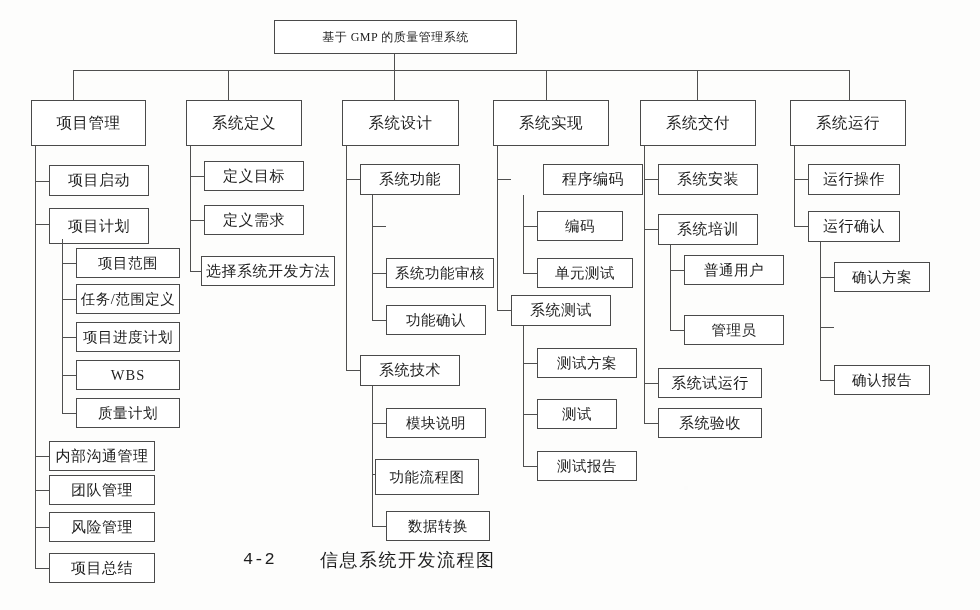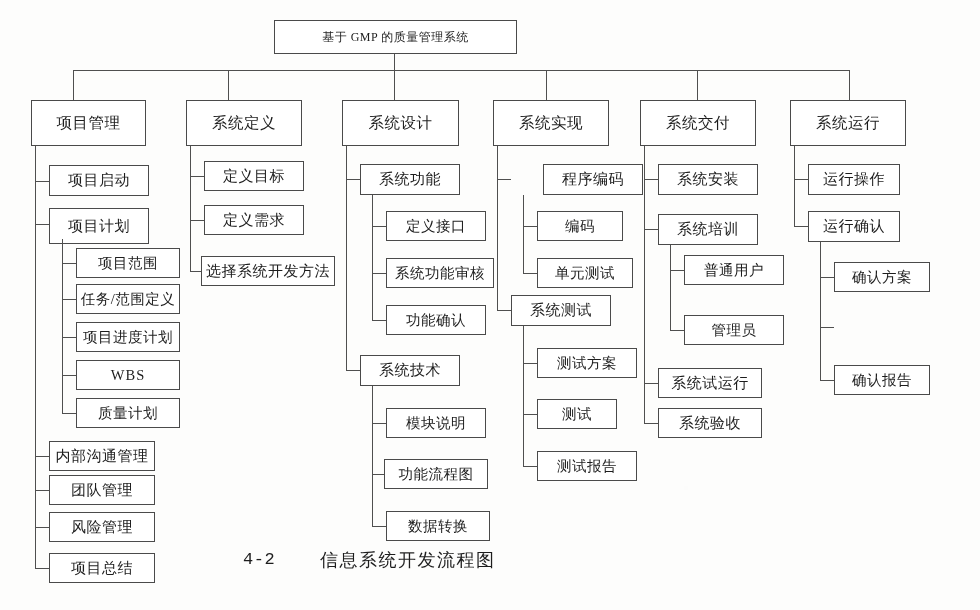--- a/index.html
+++ b/index.html
@@ -134,37 +134,36 @@
   <div class="node lvl2" style="left:201px; top:256px; width:134px; height:30px;">选择系统开发方法</div>
 
   <div class="node lvl1" style="left:342px; top:100px; width:117px; height:46px;">系统设计</div>
   <div class="ln v" style="left:346px; top:146px; height:224px;"></div>
 
   <div class="ln h" style="left:346px; top:179px; width:14px;"></div>
   <div class="node lvl2" style="left:360px; top:164px; width:100px; height:31px;">系统功能</div>
 
   <div class="ln v" style="left:372px; top:195px; height:125px;"></div>
   <div class="ln h" style="left:372px; top:226px; width:14px;"></div>
-  <div class="node lvl3" style="left:386px; top:211px; width:100px; height:30px;">定义接口</div>
 
   <div class="ln h" style="left:372px; top:273px; width:14px;"></div>
   <div class="node lvl3" style="left:386px; top:258px; width:108px; height:30px;">系统功能审核</div>
 
   <div class="ln h" style="left:372px; top:320px; width:14px;"></div>
   <div class="node lvl3" style="left:386px; top:305px; width:100px; height:30px;">功能确认</div>
 
   <div class="ln h" style="left:346px; top:370px; width:14px;"></div>
   <div class="node lvl2" style="left:360px; top:355px; width:100px; height:31px;">系统技术</div>
 
   <div class="ln v" style="left:372px; top:386px; height:140px;"></div>
   <div class="ln h" style="left:372px; top:423px; width:14px;"></div>
   <div class="node lvl3" style="left:386px; top:408px; width:100px; height:30px;">模块说明</div>
 
   <div class="ln h" style="left:372px; top:474px; width:14px;"></div>
-  <div class="node lvl3" style="left:384px; top:459px; width:104px; height:30px;">功能流程图</div>
+  <div class="node lvl3" style="left:375px; top:459px; width:104px; height:36px;">功能流程图</div>
 
   <div class="ln h" style="left:372px; top:526px; width:14px;"></div>
   <div class="node lvl3" style="left:386px; top:511px; width:104px; height:30px;">数据转换</div>
 
   <div class="node lvl1" style="left:493px; top:100px; width:116px; height:46px;">系统实现</div>
   <div class="ln v" style="left:497px; top:146px; height:164px;"></div>
 
   <div class="ln h" style="left:497px; top:179px; width:14px;"></div>
   <div class="node lvl2" style="left:511px; top:164px; width:100px; height:31px;margin-left:32px;">程序编码</div>
 

